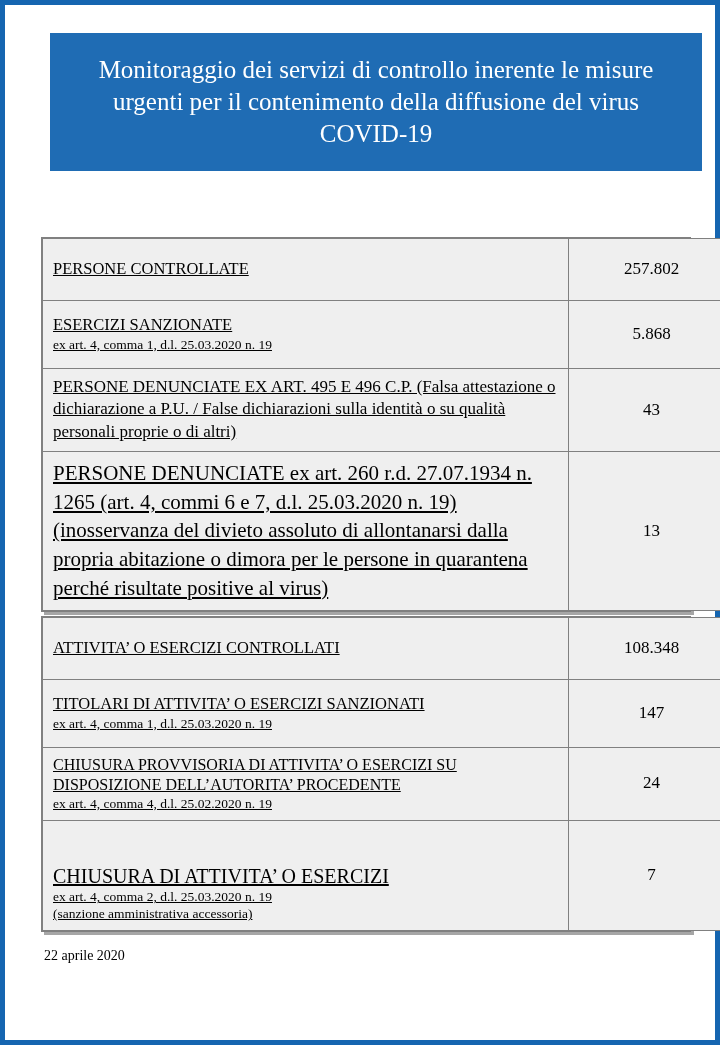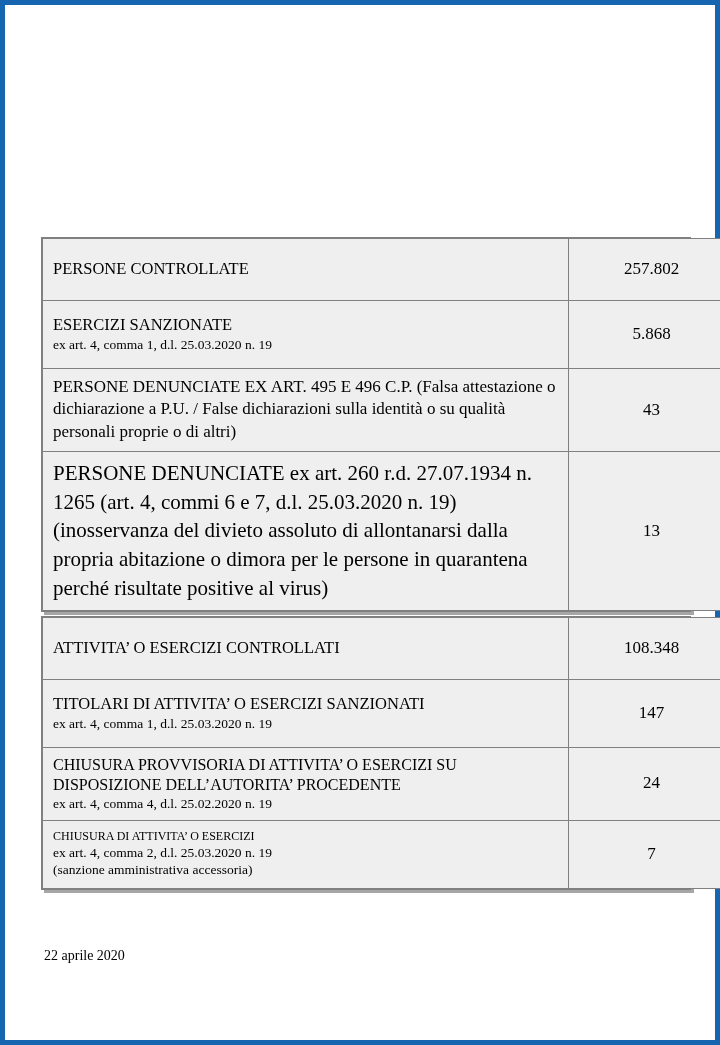--- a/index.html
+++ b/index.html
@@ -88,20 +88,21 @@
   }
   table.data td {
     border: 1px solid #808080;
     vertical-align: middle;
     padding: 7px 10px 8px 10px;
     background: #efefef;
   }
   td.label {
     width: 505px;
     text-align: left;
+    text-decoration: underline;
   }
   td.value {
     width: 145px;
     text-align: center;
     font-size: 17px;
     color: #000000;
   }
   .l-main {
     display: block;
     font-size: 16.5px;
@@ -125,20 +126,23 @@
     font-size: 14px;
     color: #000000;
   }
 </style>
 </head>
 <body>
 
 <div class="page">
   <div class="inner">
 
+    <div class="title-banner">
+      <div class="title-text">Monitoraggio dei servizi di controllo inerente le misure urgenti per il contenimento della diffusione del virus COVID-19</div>
+    </div>
 
 
     <div class="table-wrap" id="table-1">
       <table class="data">
         <tbody>
           <tr class="r1">
             <td class="label">
               <span class="l-main">PERSONE CONTROLLATE</span>
             </td>
             <td class="value">257.802</td>
@@ -184,21 +188,21 @@
           </tr>
           <tr class="r2">
             <td class="label">
               <span class="l-main" style="font-size:16px;">CHIUSURA PROVVISORIA DI ATTIVITA’ O ESERCIZI SU DISPOSIZIONE DELL’AUTORITA’ PROCEDENTE</span>
               <span class="l-sub">ex art. 4, comma 4, d.l. 25.02.2020 n. 19</span>
             </td>
             <td class="value">24</td>
           </tr>
           <tr class="r2">
             <td class="label">
-              <span class="l-main" style="font-size:12px;">CHIUSURA DI ATTIVITA’ O ESERCIZI</span>
+              <span class="l-main" style="font-size:20px;margin-top:36px;">CHIUSURA DI ATTIVITA’ O ESERCIZI</span>
               <span class="l-sub" style="white-space:pre-line;">ex art. 4, comma 2, d.l. 25.03.2020 n. 19
 (sanzione amministrativa accessoria)</span>
             </td>
             <td class="value">7</td>
           </tr>
         </tbody>
       </table>
     </div>
 
     <div class="footer-date">22 aprile 2020</div>

